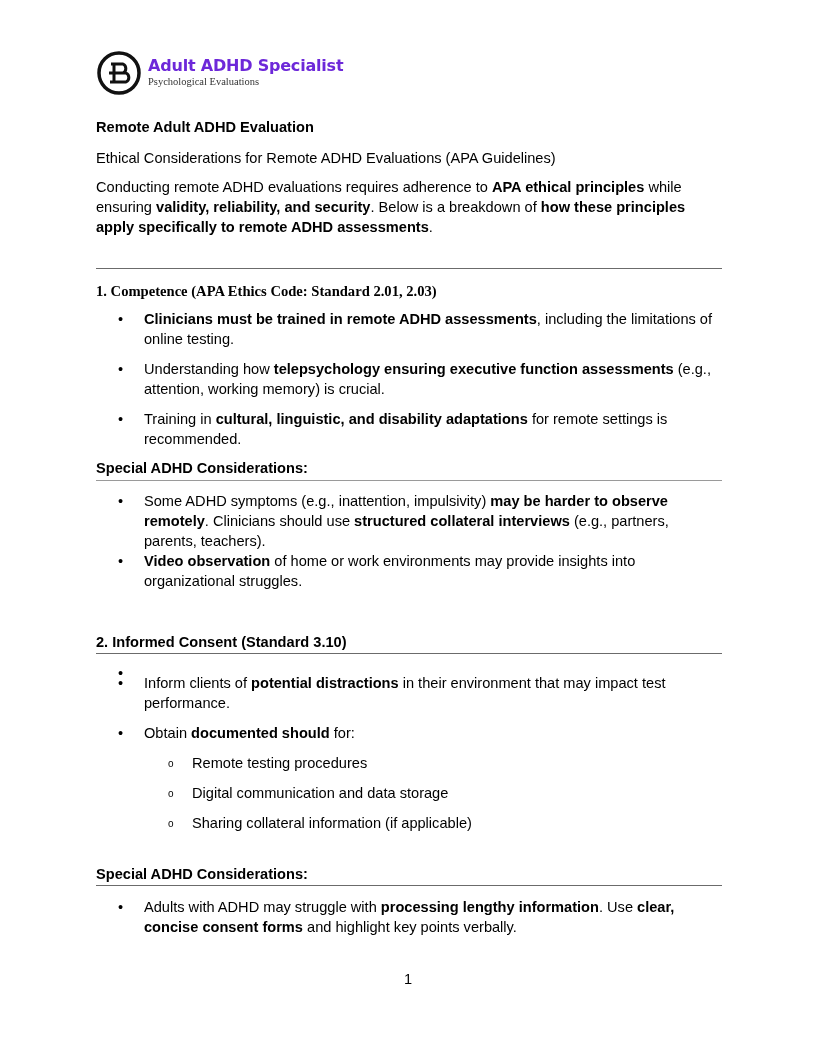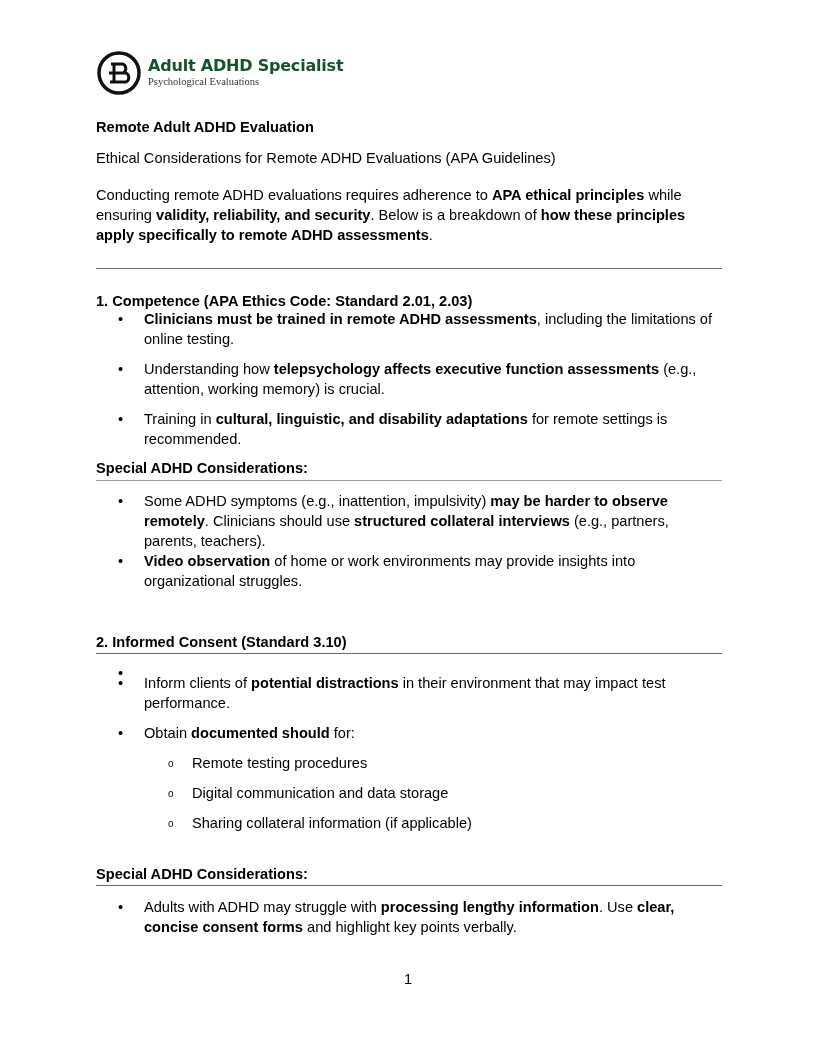--- a/index.html
+++ b/index.html
@@ -6,29 +6,29 @@
     body {
       width: 816px; height: 1056px; position: relative; overflow: hidden;
       font-family: "Liberation Sans", sans-serif; color: #000000;
     }
     .logo {
       position: absolute; left: 96px; top: 48px; height: 50px;
       display: flex; align-items: center;
     }
     .logo-mark { width: 46px; height: 46px; margin-right: 6px; }
     .logo-text { display: flex; flex-direction: column; line-height: 1; }
-    .logo-title { font-family: "DejaVu Sans", sans-serif; font-weight: bold; font-size: 16px; letter-spacing: -0.2px; color: #14532d; }
+    .logo-title { font-family: "DejaVu Sans", sans-serif; font-weight: bold; font-size: 16px; letter-spacing: -0.2px; color: #6d28d9; }
     .logo-sub { font-family: Liberation Serif, serif; font-size: 10.5px; color: #333; margin-top: 3px; }
 
     .txt { font-size: 14.6px; line-height: 20px; }
     b { font-weight: bold; }
 
     #doc-title { position: absolute; top: 117px; left: 96px; font-weight: bold; }
     #main-heading { position: absolute; top: 148px; left: 96px; font-weight: normal; }
-    #intro { position: absolute; top: 177px; left: 96px; width: 620px; line-height: 20px; margin-top: 8px; }
+    #intro { position: absolute; top: 177px; left: 96px; width: 620px; line-height: 20px; }
 
     .rule { position: absolute; left: 96px; width: 626px; height: 0; border-top: 1px solid #6b6b6b; }
     .rule.light { border-top-color: #9a9a9a; }
 
     .section-heading { position: absolute; left: 96px; font-weight: bold; }
     .sub-heading { position: absolute; left: 96px; font-weight: bold; }
 
     .bullets { position: absolute; left: 96px; width: 626px; margin: 0; padding: 0; list-style: none; }
     .bullets li { position: relative; padding-left: 48px; }
     .bullets li .bullet { position: absolute; left: 22px; top: 0; }
@@ -51,25 +51,25 @@
     <span class="logo-sub">Psychological Evaluations</span>
   </div>
 </div>
 
 <div id="doc-title" class="txt">Remote Adult ADHD Evaluation</div>
 <div id="main-heading" class="txt">Ethical Considerations for Remote ADHD Evaluations (APA Guidelines)</div>
 <div id="intro" class="txt"><span>Conducting remote ADHD evaluations requires adherence to </span><b>APA ethical principles</b><span> while ensuring </span><b>validity, reliability, and security</b><span>. Below is a breakdown of </span><b>how these principles apply specifically to remote ADHD assessments</b><span>.</span></div>
 
 <div class="rule" style="top:268px;"></div>
 
-<div class="section-heading txt" style="top:291px;">1. Competence (APA Ethics Code: Standard 2.01, 2.03)</div>
+<div class="section-heading txt" style="top:281px;font-family:Liberation Serif, serif;">1. Competence (APA Ethics Code: Standard 2.01, 2.03)</div>
 
 <ul class="bullets txt" style="top:309px;">
   <li style="margin-bottom:10px;"><span class="bullet">•</span><span><b>Clinicians must be trained in remote ADHD assessments</b><span>, including the limitations of online testing.</span></span></li>
-  <li style="margin-bottom:10px;"><span class="bullet">•</span><span><span>Understanding how </span><b>telepsychology affects executive function assessments</b><span> (e.g., attention, working memory) is crucial.</span></span></li>
+  <li style="margin-bottom:10px;"><span class="bullet">•</span><span><span>Understanding how </span><b>telepsychology ensuring executive function assessments</b><span> (e.g., attention, working memory) is crucial.</span></span></li>
   <li><span class="bullet">•</span><span><span>Training in </span><b>cultural, linguistic, and disability adaptations</b><span> for remote settings is recommended.</span></span></li>
 </ul>
 
 <div class="sub-heading txt" style="top:458px;">Special ADHD Considerations:</div>
 <div class="rule light" style="top:480px;"></div>
 
 <ul class="bullets txt" style="top:491px;">
   <li><span class="bullet">•</span><span><span>Some ADHD symptoms (e.g., inattention, impulsivity) </span><b>may be harder to observe remotely</b><span>. Clinicians should use </span><b>structured collateral interviews</b><span> (e.g., partners, parents, teachers).</span></span></li>
   <li><span class="bullet">•</span><span><b>Video observation</b><span> of home or work environments may provide insights into organizational struggles.</span></span></li>
 </ul>

